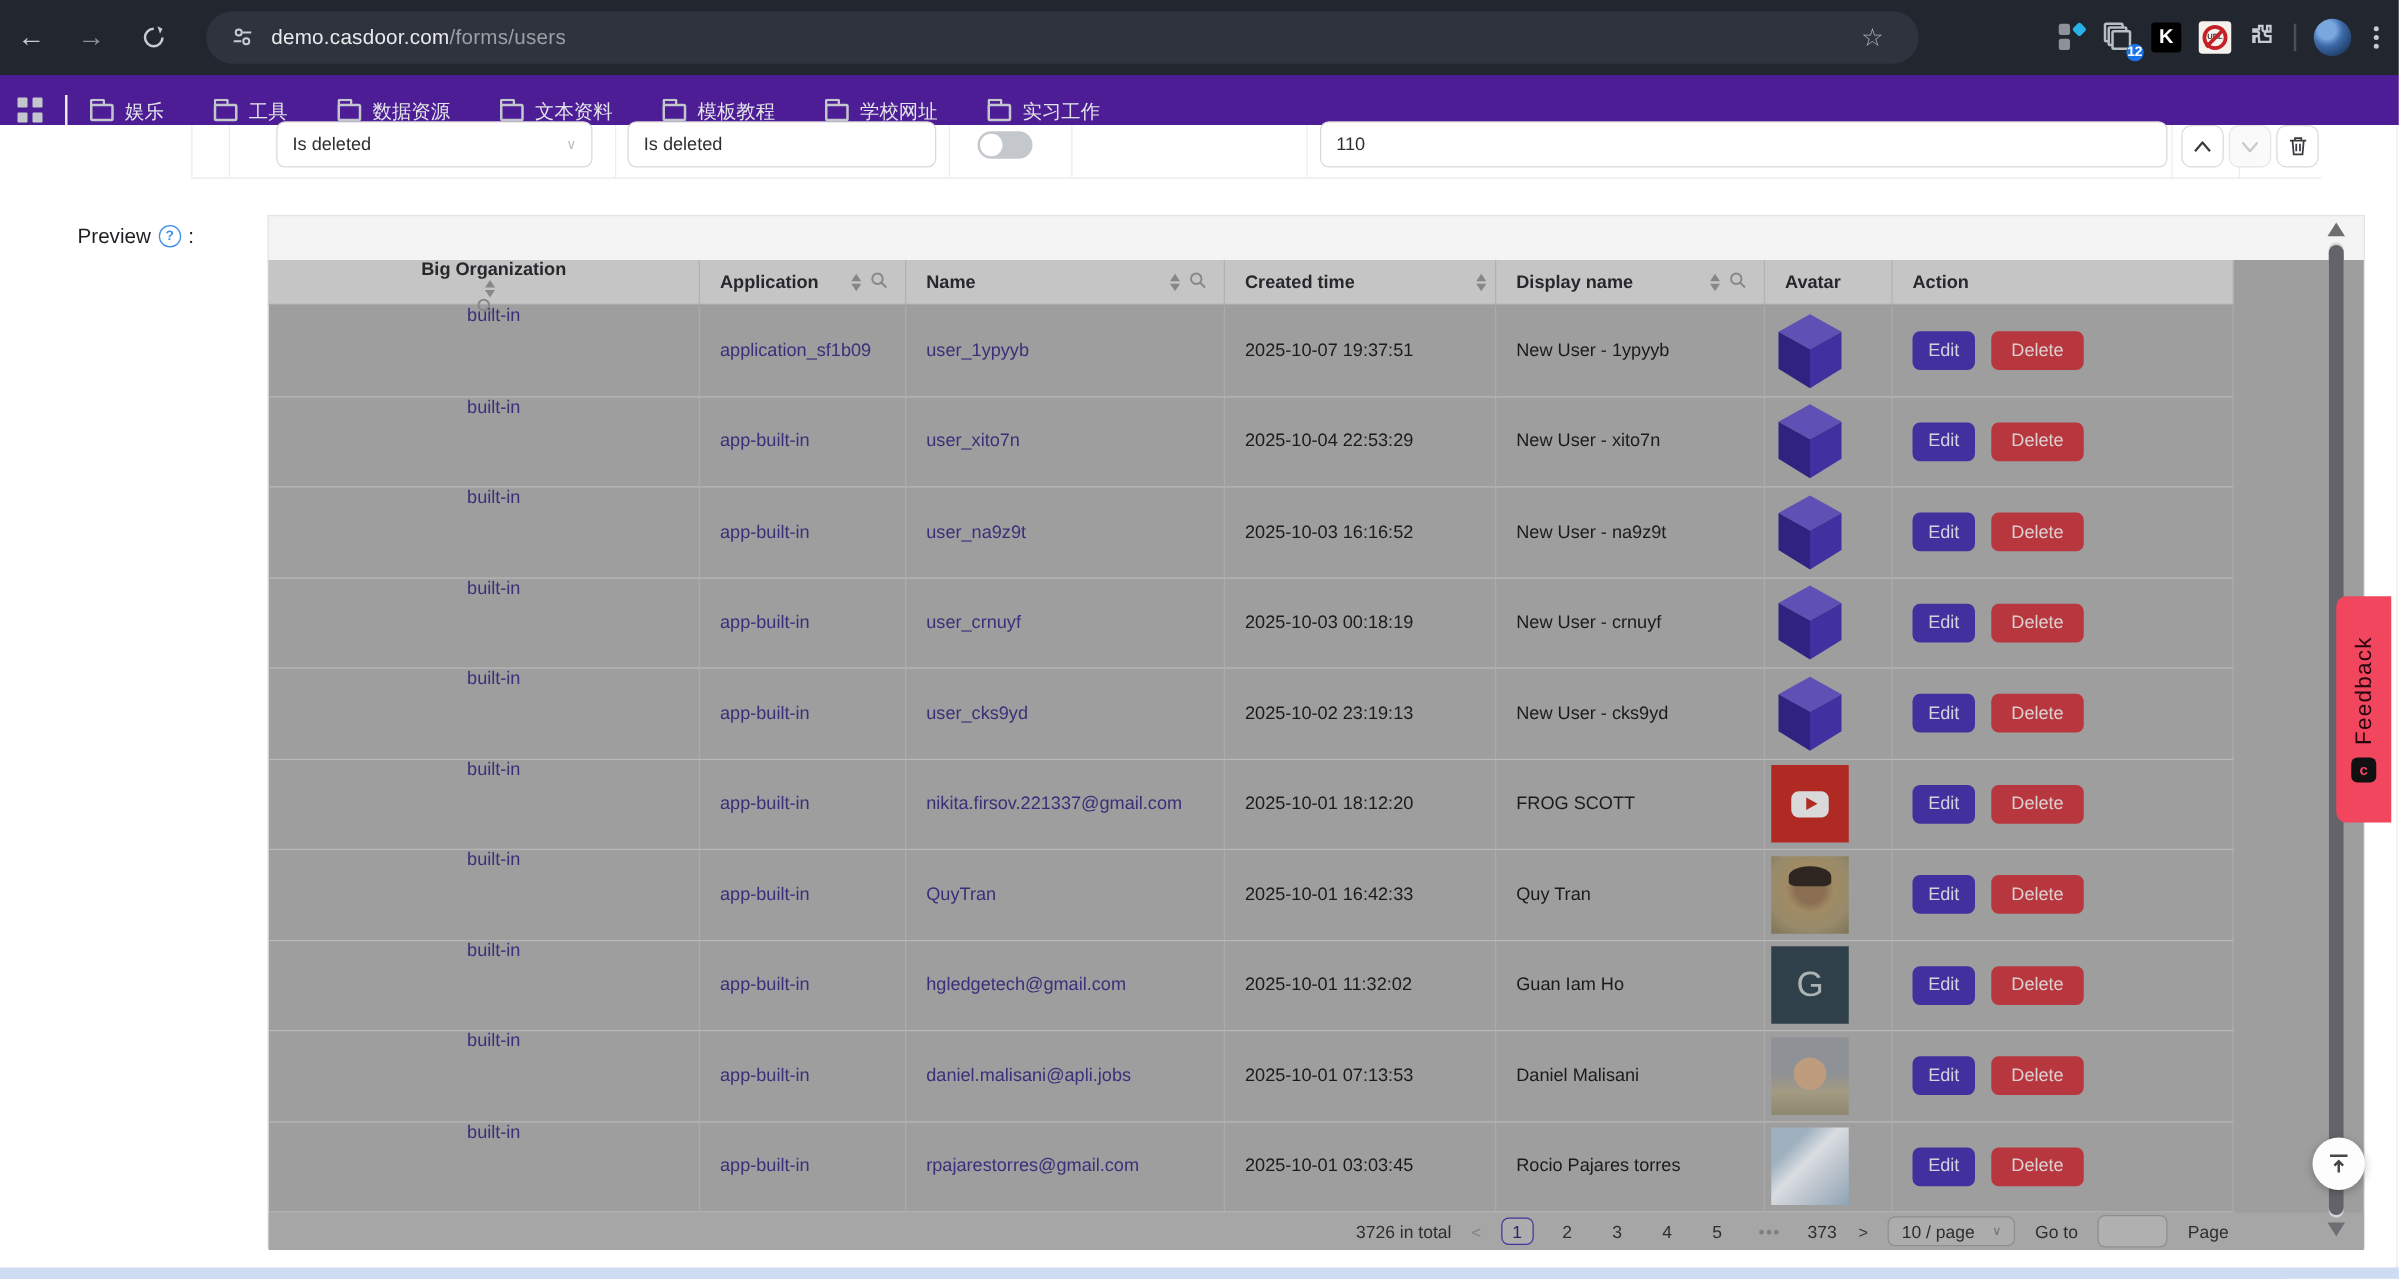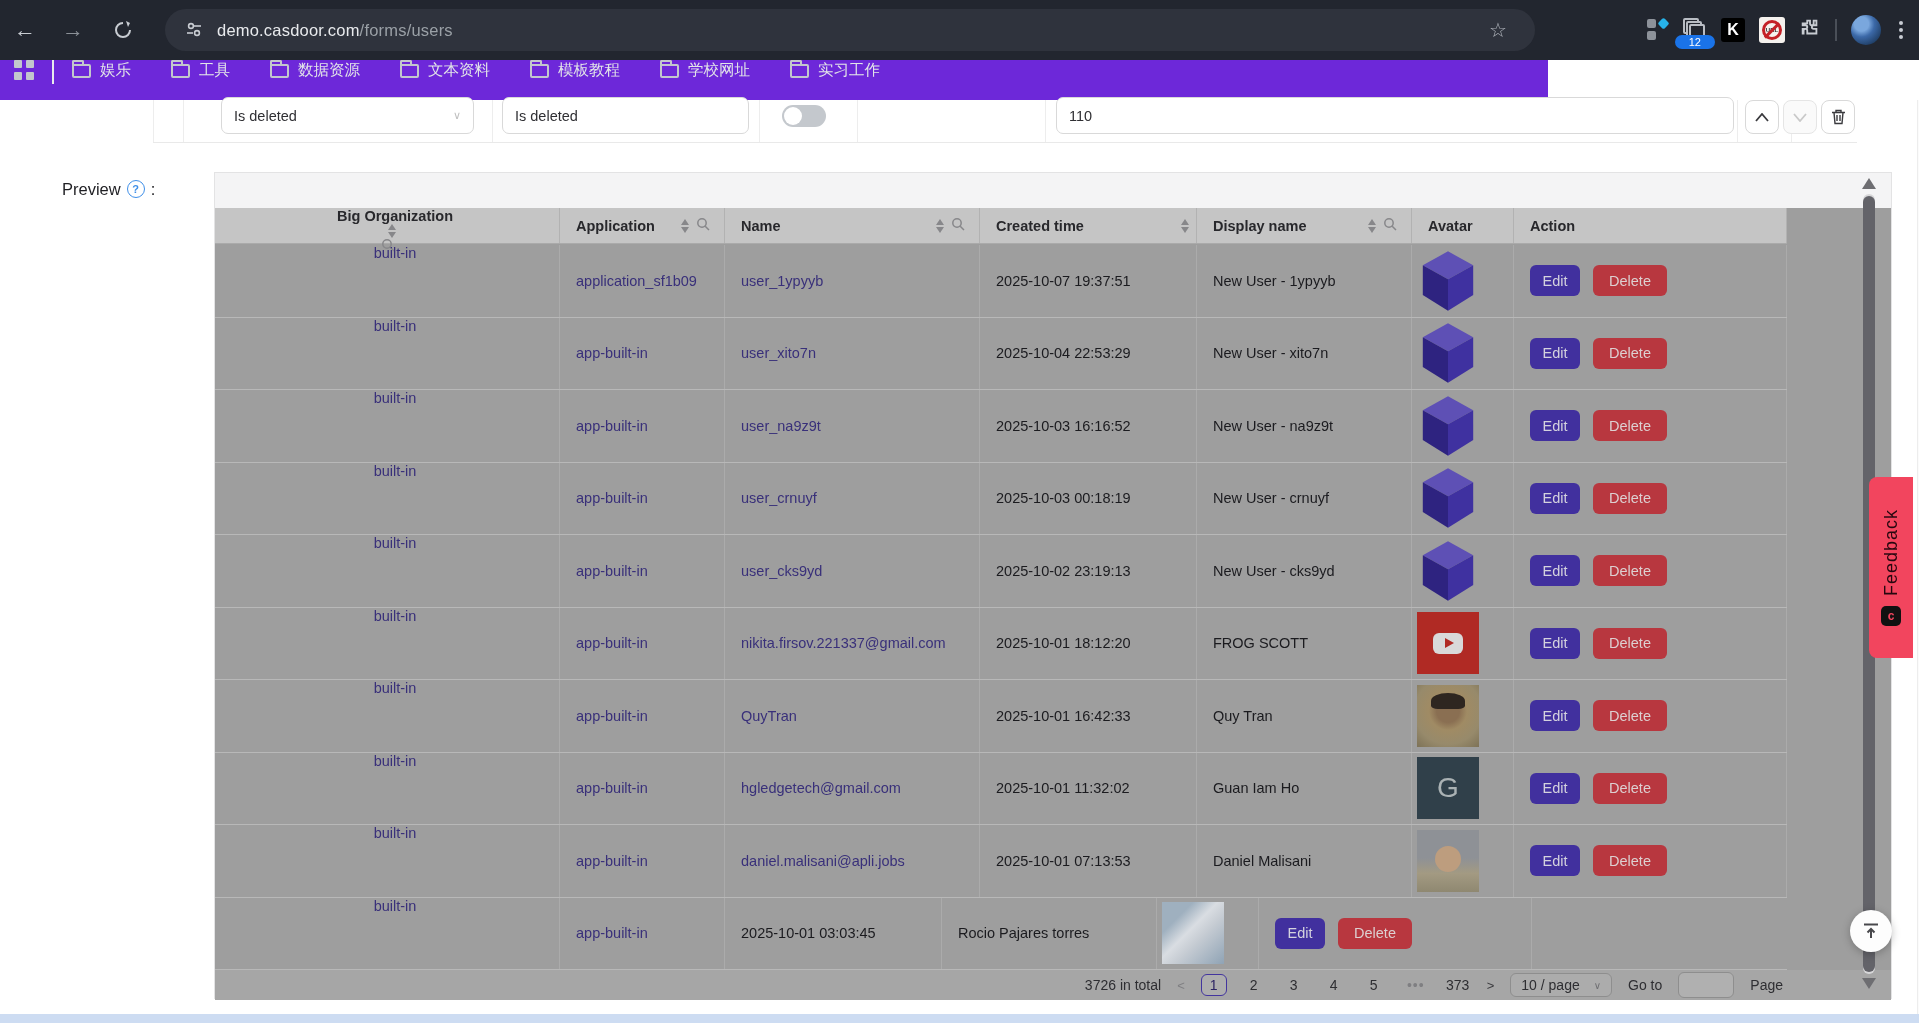--- a/index.html
+++ b/index.html
@@ -14,34 +14,34 @@
   .url-text { margin-left:12px; font-size:16.5px; color:#e8eaed; letter-spacing:.2px; }
   .url-text .path { color:#9aa0a6;margin-top:45px; }
   .star { position:absolute; right:28px; color:#aeb3ba; font-size:20px; }
   .tb-icons { position:absolute; right:12px; top:0; height:60px; display:flex; align-items:center; gap:14px; }
   .ext-grid { width:22px; height:22px; display:grid; grid-template-columns:9px 9px; grid-template-rows:9px 9px; gap:3px; }
   .ext-grid i { background:#8d929a; border-radius:2px; }
   .ext-grid i.diamond { background:#27b3ea; transform:rotate(45deg) scale(.95); }
   .ext-pages { position:relative; width:24px; height:24px; }
   .ext-pages i { position:absolute; width:16px; height:16px; border:2px solid #b9bdc4; border-radius:2px; background:#22262f; }
   .ext-pages i:nth-child(1){left:0;top:0;} .ext-pages i:nth-child(2){left:3px;top:3px;} .ext-pages i:nth-child(3){left:6px;top:6px;}
-  .badge12 { position:absolute; right:-8px; bottom:-7px; background:#1a73e8; color:#fff; font-size:11px; font-weight:normal; border-radius:7px; padding:1px 14px; }
+  .badge12 { position:absolute; right:-8px; bottom:-7px; background:#1a73e8; color:#fff; font-size:11px; font-weight:bold; border-radius:7px; padding:1px 1px; }
   .ext-k { width:24px; height:24px; background:#000; color:#fff; font-weight:bold; font-size:16px; display:flex; align-items:center; justify-content:center; border-radius:3px; }
   .ext-url { width:26px; height:26px; background:#f5f2ee; border-radius:3px; position:relative; display:flex; align-items:center; justify-content:center; }
   .ext-url .ring { width:20px; height:20px; border:3px solid #c42127; border-radius:50%; position:relative; display:flex; align-items:center; justify-content:center; }
   .ext-url .ring::after { content:""; position:absolute; width:20px; height:3px; background:#c42127; transform:rotate(-45deg); }
   .ext-url .t { position:absolute; font-size:6px; font-weight:bold; color:#333; }
   .puzzle { color:#c8ccd2; }
   .vsep { width:2px; height:22px; background:#4a4f58; }
   .avatar-chrome { width:30px; height:30px; border-radius:50%; background:radial-gradient(circle at 35% 30%, #7aa7dd 0 25%, #3c69a8 45%, #16304f 90%); }
   .kebab { display:flex; flex-direction:column; gap:3px; padding:4px; }
   .kebab i { width:4px; height:4px; border-radius:50%; background:#c8ccd2; }
 
   
-  .bookmarks { position:absolute; left:0; top:60px; width:1548px; height:40px; background:#6d28d9; display:flex; align-items:flex-start; }
+  .bookmarks { position:absolute; left:0; top:60px; width:1919px; height:40px; background:#4c1d95; display:flex; align-items:flex-end; }
   .apps-icon { margin-left:14px; width:22px; height:22px; display:grid; grid-template-columns:8px 8px; grid-template-rows:8px 8px; gap:4px; }
   .apps-icon i { background:#c3c7cd; border-radius:1px; }
   .bm-sep { width:2px; height:24px; background:#e8eaed; margin:0 18px 0 16px; }
   .bm-item { display:flex; align-items:center; gap:9px; margin-right:40px; color:#e2e4e8; font-size:15.5px; }
   .folder { width:19px; height:14px; border:2px solid #c3c7cd; border-radius:2px; position:relative; }
   .folder::before { content:""; position:absolute; left:-2px; top:-6px; width:8px; height:4px; border:2px solid #c3c7cd; border-bottom:none; border-radius:2px 2px 0 0; }
 
   
   .page { position:absolute; left:16px; top:100px; width:1919px; height:914px; background:#fff; }
   .gridline-v { position:absolute; top:0; width:1px; height:42px; background:#ededed; }
@@ -617,20 +617,23 @@
             <button class="btn-del">Delete</button>
           </div>
         </div>
 
         <div class="trow">
           <div class="td c1">
               <span class="link r-org">built-in</span>
             </div>
           <div class="td c2">
               <span class="link r-app">app-built-in</span>
+            </div>
+          <div class="td c3">
+              <span class="link r-name">rpajarestorres@gmail.com</span>
             </div>
           <div class="td c4">
               <span class="r-created">2025-10-01 03:03:45</span>
             </div>
           <div class="td c5">
               <span class="r-display">Rocio Pajares torres</span>
             </div>
           <div class="td c6" style="padding-left:5px;">
               <div class="avatar r-avatar av-photo3"></div>
             </div>

